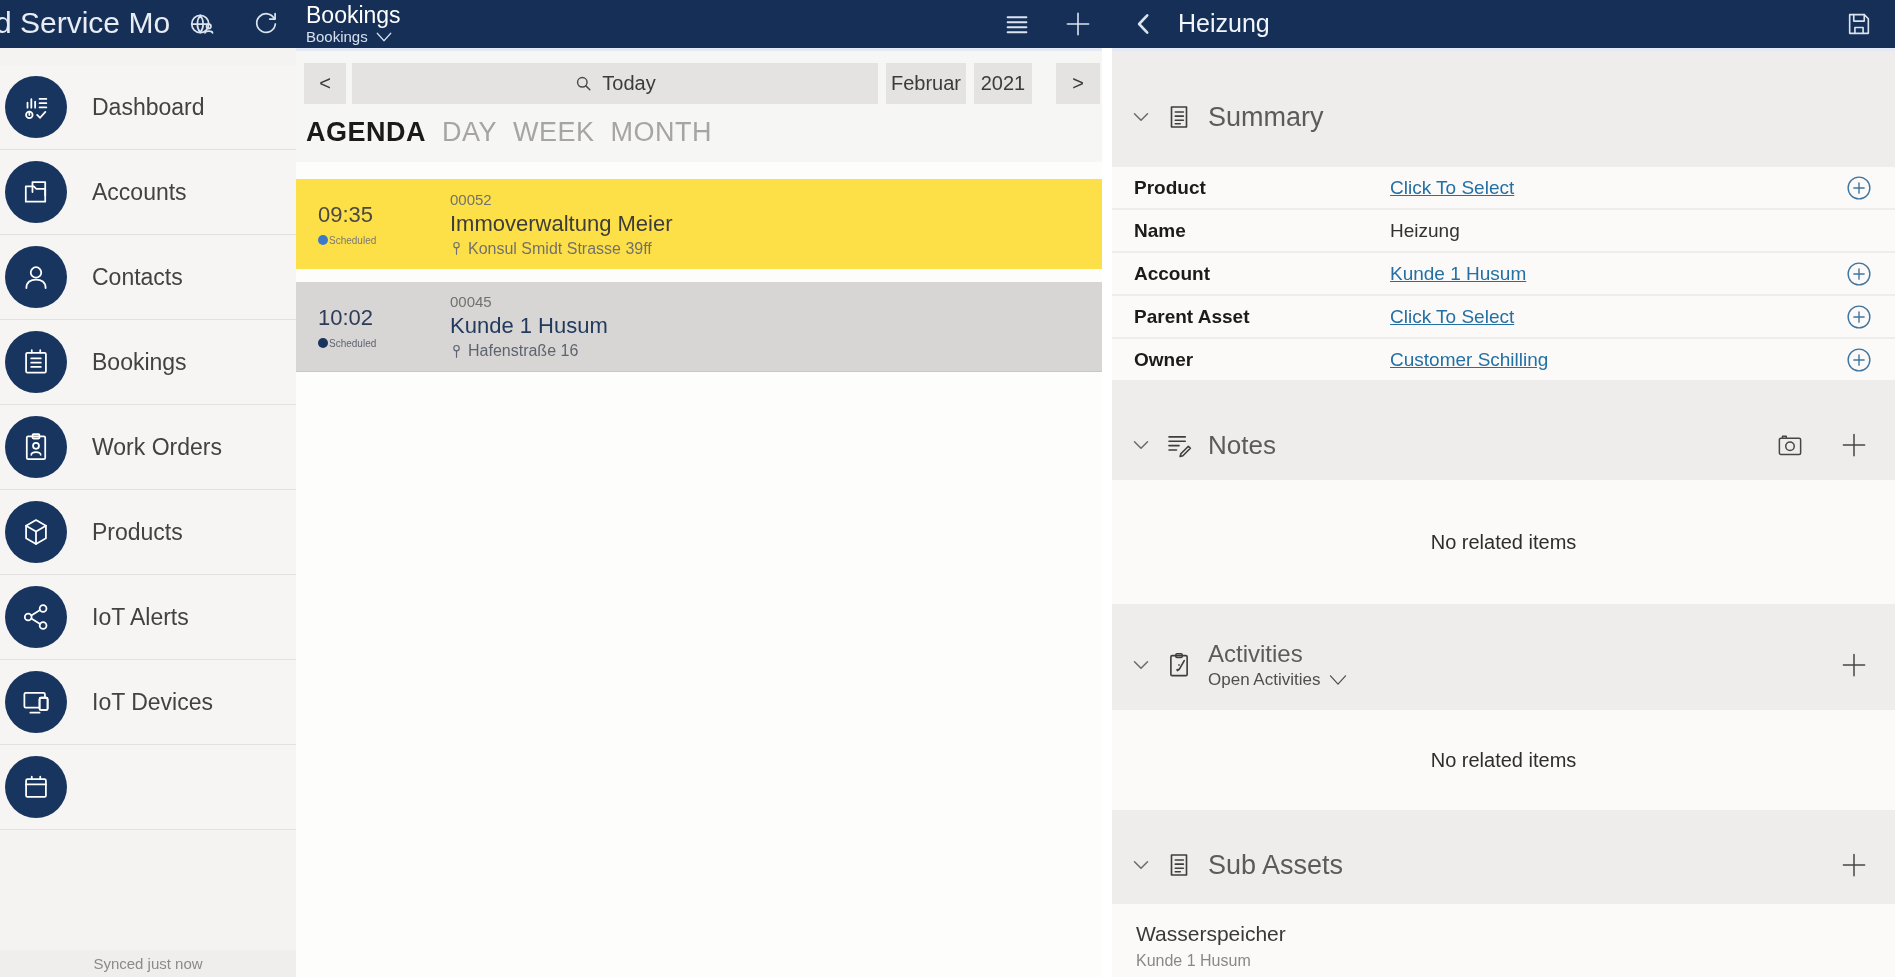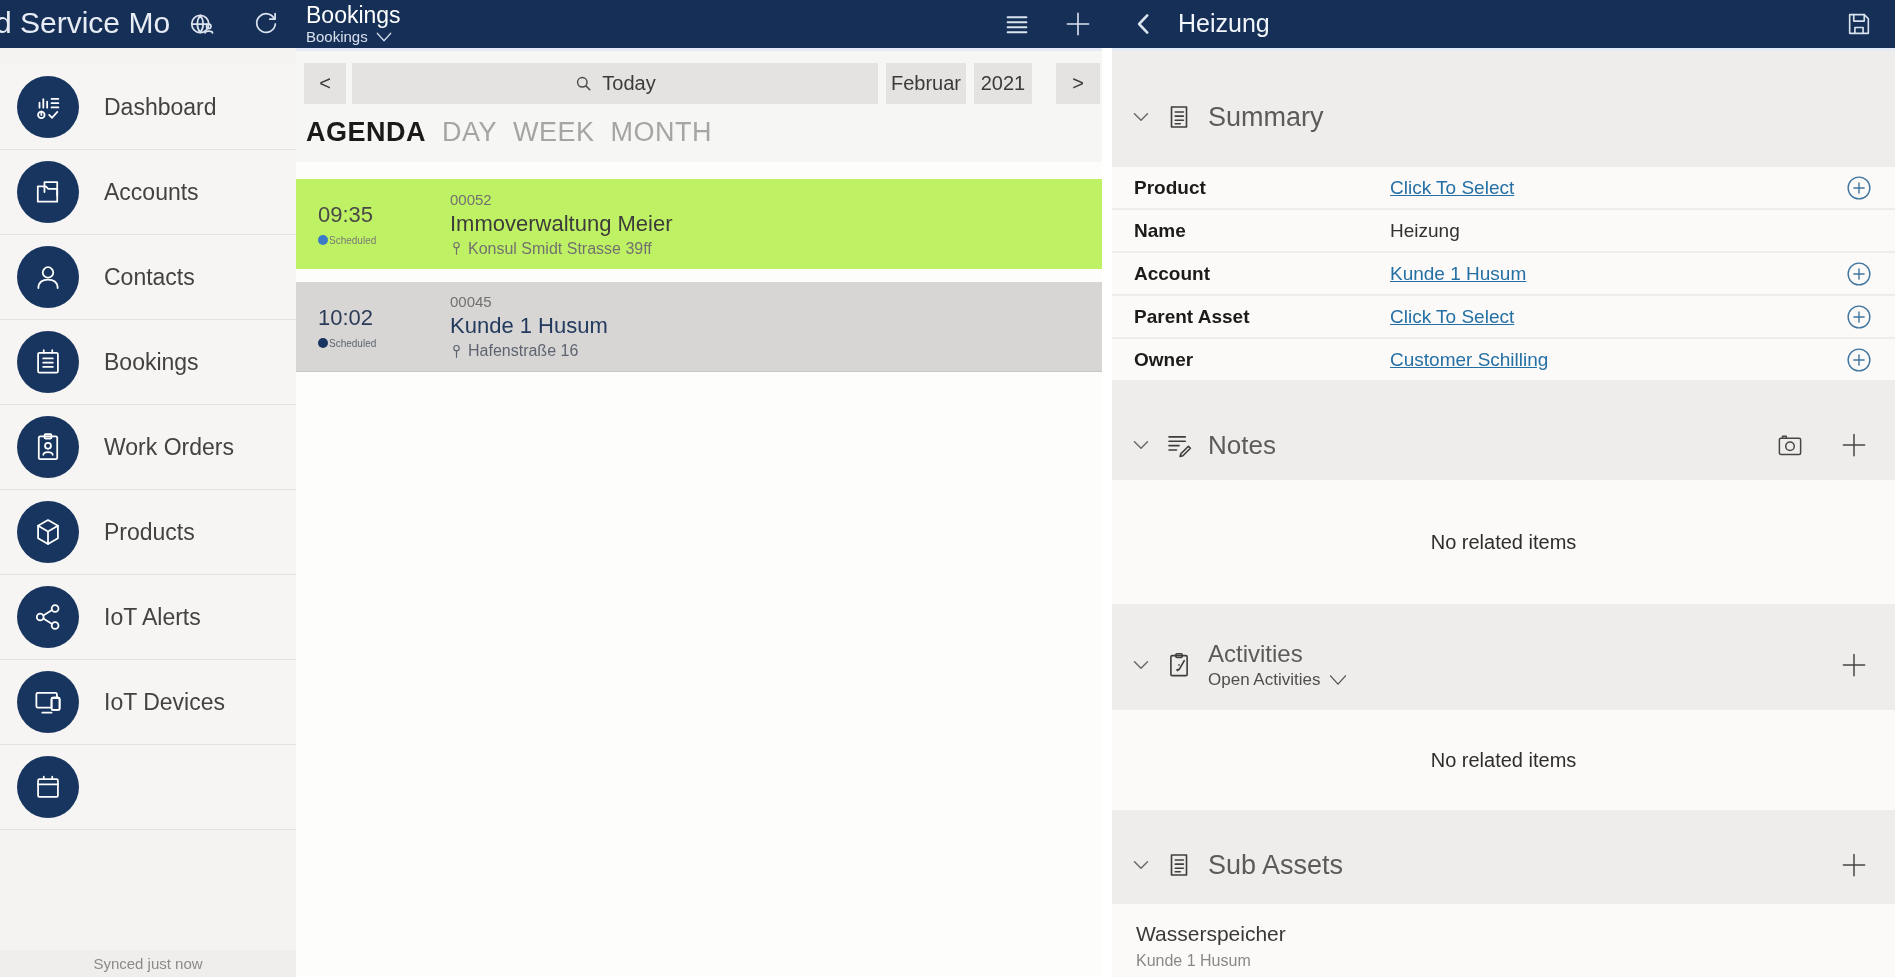--- a/index.html
+++ b/index.html
@@ -26,21 +26,21 @@
   .view-row { display:flex; align-items:center; gap:7px; color:#d8e0ee; cursor:pointer; }
   .view-row .lbl { font-size:15px; }
   .record-title { position:absolute; left:1178px; top:9px; font-size:25px;
     font-weight:400; color:#f2f5fa; }
 
   
   .sidebar { position:absolute; top:48px; left:0; width:296px; bottom:0;
     background:#f4f3f2; overflow:hidden; }
   .nav-list { padding-top:17px; }
   .nav-item { height:85px; display:flex; align-items:center; gap:25px;
-    padding-left:17px; border-bottom:1px solid #e4e2e1; cursor:pointer;
+    padding-left:5px; border-bottom:1px solid #e4e2e1; cursor:pointer;
     background:#f6f5f4; }
   .nav-ic { width:62px; height:62px; border-radius:50%; background:var(--circle);
     color:#fff; display:flex; align-items:center; justify-content:center; flex:none; }
   .nav-ic svg { width:34px; height:34px; stroke-width:1.25; }
   .nav-label { font-size:23px; color:#444240; }
   .sync-bar { position:absolute; left:0; right:0; bottom:0; height:27px;
     background:rgba(238,237,236,.94); display:flex; align-items:center;
     justify-content:center; font-size:15px; color:#8b8a88; z-index:5; }
 
   
@@ -54,21 +54,21 @@
   .ctl.search { left:56px; width:526px; gap:9px; }
   .ctl.month { left:590px; width:80px; }
   .ctl.year  { left:678px; width:58px; }
   .ctl.next  { left:760px; width:44px; }
   .tabs { display:flex; align-items:center; gap:16px; padding:8px 0 10px 10px; }
   .tab { font-size:27px; letter-spacing:.5px; color:#a7a5a3; cursor:pointer; }
   .tab.active { color:#1b1a19; font-weight:700; }
 
   .booking-list { padding-top:17px; }
   .booking { height:90px; display:flex; padding-left:22px; margin-bottom:13px;
-    background:#bef264; cursor:pointer; }
+    background:#fde047; cursor:pointer; }
   .booking.selected { background:var(--sel-bg); border-bottom:1px solid #c9c7c6; }
   .b-timecol { width:132px; display:flex; flex-direction:column; justify-content:center; gap:7px; }
   .b-time { font-size:22px; color:#494847; }
   .booking.selected .b-time { color:#2c3c58; }
   .b-status { display:flex; align-items:flex-start; gap:1px; font-size:10px; color:#7a7876; }
   .booking.selected .b-status { color:#5d6470; }
   .dot { width:10px; height:10px; border-radius:50%; }
   .dot.blue { background:var(--dot-blue); }
   .dot.navy { background:var(--dot-navy); }
   .b-main { display:flex; flex-direction:column; justify-content:center; gap:3px; }

